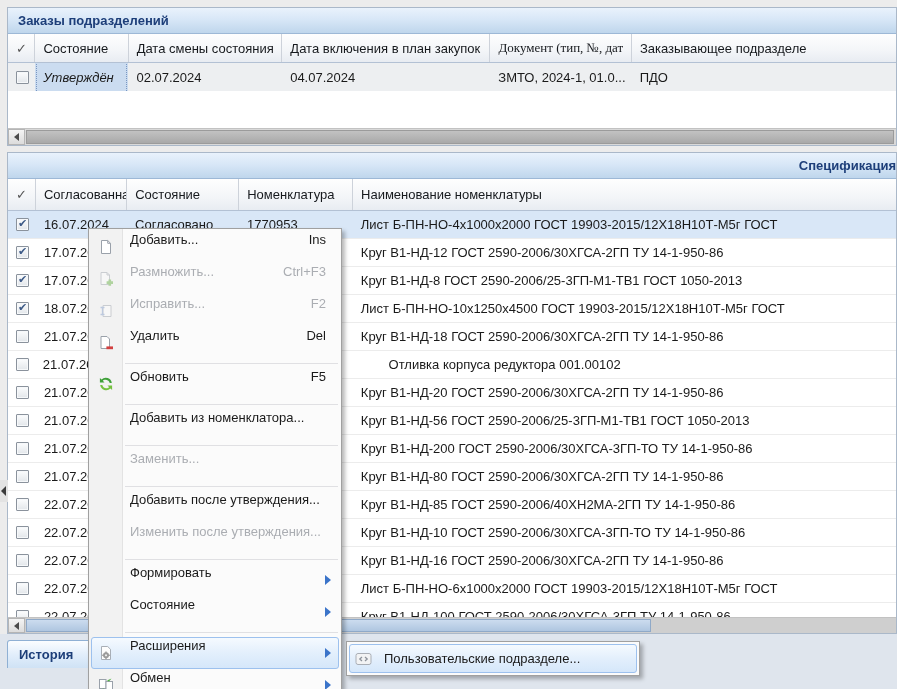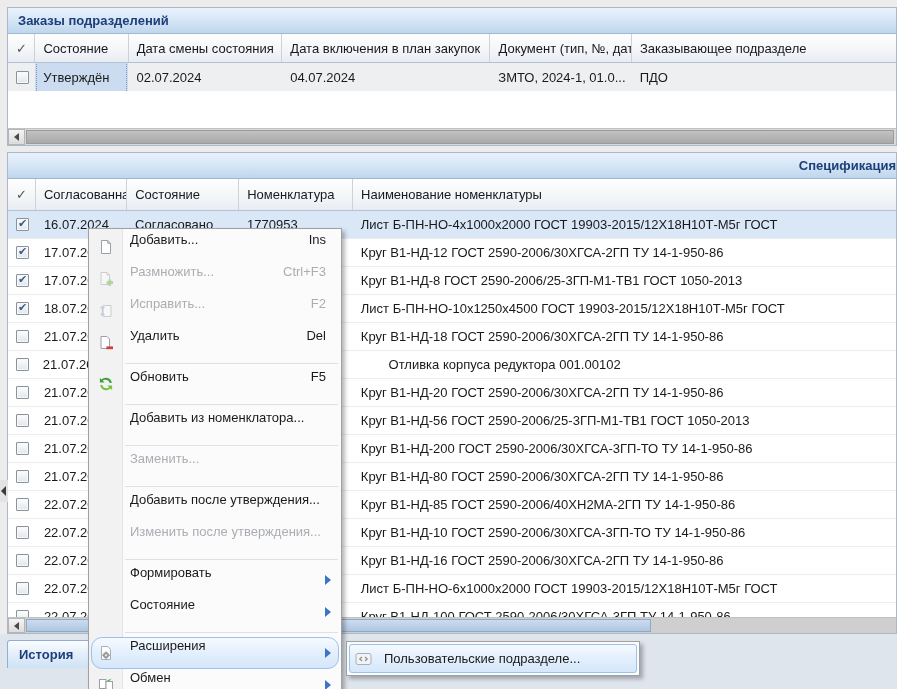--- a/index.html
+++ b/index.html
@@ -87,21 +87,21 @@
   #ctx-menu{position:absolute;left:88px;top:228px;width:254px;height:485px;
     border:1px solid #a0a0a0;
     background:linear-gradient(90deg,#f2f2f2 0,#f2f2f2 33px,#e3e3e3 33px,#e3e3e3 34px,#fbfbfb 34px,#fbfbfb 100%);
     box-shadow:3px 3px 4px rgba(0,0,0,.28);padding-top:2px;z-index:100;}
   .mi{position:relative;height:32px;margin:0 2px;border:1px solid transparent;border-radius:3px;
     display:flex;align-items:flex-start;padding:0 12px 0 38px;cursor:default;}
   .mi .lbl{flex:1;overflow:hidden;white-space:nowrap;}
   .mi .sc{margin-left:8px;}
   .mi.disabled{color:#aaadb2;}
   .mi.hl{background:linear-gradient(180deg,#f5faff 0%,#e3effc 50%,#d5e7fa 100%);
-    border-color:#9dc1ee;border-radius:11px;}
+    border-color:#9dc1ee;}
   .mi .ico{position:absolute;left:6px;top:50%;margin-top:-8px;width:16px;height:16px;}
   .mi.disabled .ico{opacity:.45;}
   .mi .arrow{position:absolute;right:7px;top:50%;margin-top:-5px;
     border-left:6px solid #3b74c9;border-top:5px solid transparent;border-bottom:5px solid transparent;}
   .sep{height:1px;background:#e0e0e3;margin:4px 3px 4px 36px;}
 
   
   #sub-menu{position:absolute;left:346px;top:641px;width:294px;height:35px;
     border:1px solid #a0a0a0;background:#fbfbfb;box-shadow:3px 3px 4px rgba(0,0,0,.28);
     z-index:110;padding:2px;}
@@ -117,28 +117,28 @@
 
 <section class="panel" id="orders">
   <div class="panel-header">
     <span>Заказы подразделений</span>
   </div>
   <div class="col-row" id="orders-cols">
       <div class="col-cell col-check" style="width: 30px;">✓</div>
       <div class="col-cell" style="width: 105px;">Состояние</div>
       <div class="col-cell" style="width: 174px;">Дата смены состояния</div>
       <div class="col-cell" style="width: 236px;">Дата включения в план закупок</div>
-      <div class="col-cell" style="width: 160px;">Документ (тип, №, дат</div>
+      <div class="col-cell" style="width: 160px; font-family: Liberation Serif, serif;">Документ (тип, №, дат</div>
       <div class="col-cell" style="width: 300px;">Заказывающее подразделе</div>
     </div>
   <div class="grid-row" id="orders-row">
       <div class="grid-cell" style="width: 30px; height: 28px;">
         <span class="cb"></span>
       </div>
-      <div class="grid-cell sel-cell" style="width: 105px; height: 34px;">Утверждён</div>
+      <div class="grid-cell sel-cell" style="width: 105px; height: 34px; font-style: italic;">Утверждён</div>
       <div class="grid-cell" style="width: 174px; height: 28px;">02.07.2024</div>
       <div class="grid-cell" style="width: 236px; height: 28px;">04.07.2024</div>
       <div class="grid-cell" style="width: 160px; height: 28px;">ЗМТО, 2024-1, 01.0...</div>
       <div class="grid-cell" style="width: 300px; height: 28px;">ПДО</div>
     </div>
   <div class="hscroll">
     <div class="hs-btn"></div>
     <div class="hs-thumb"></div>
   </div>
 </section>

